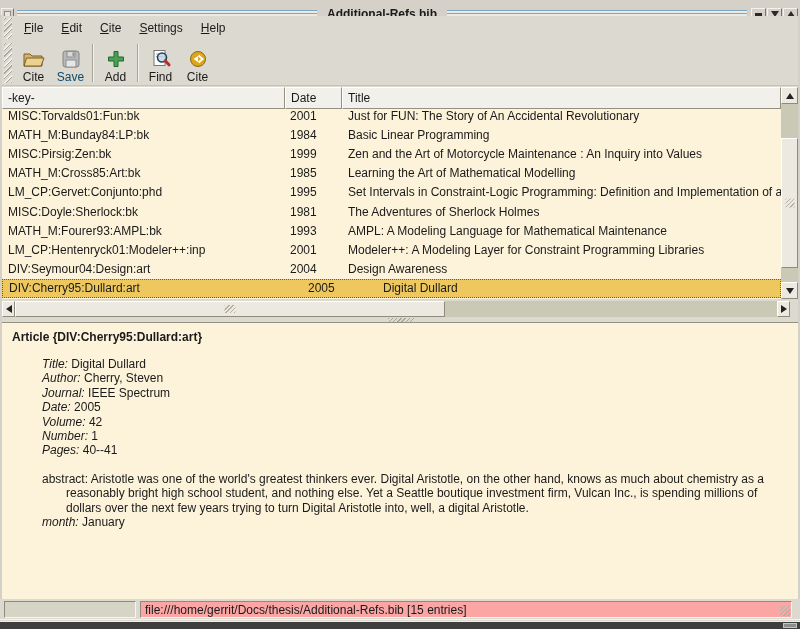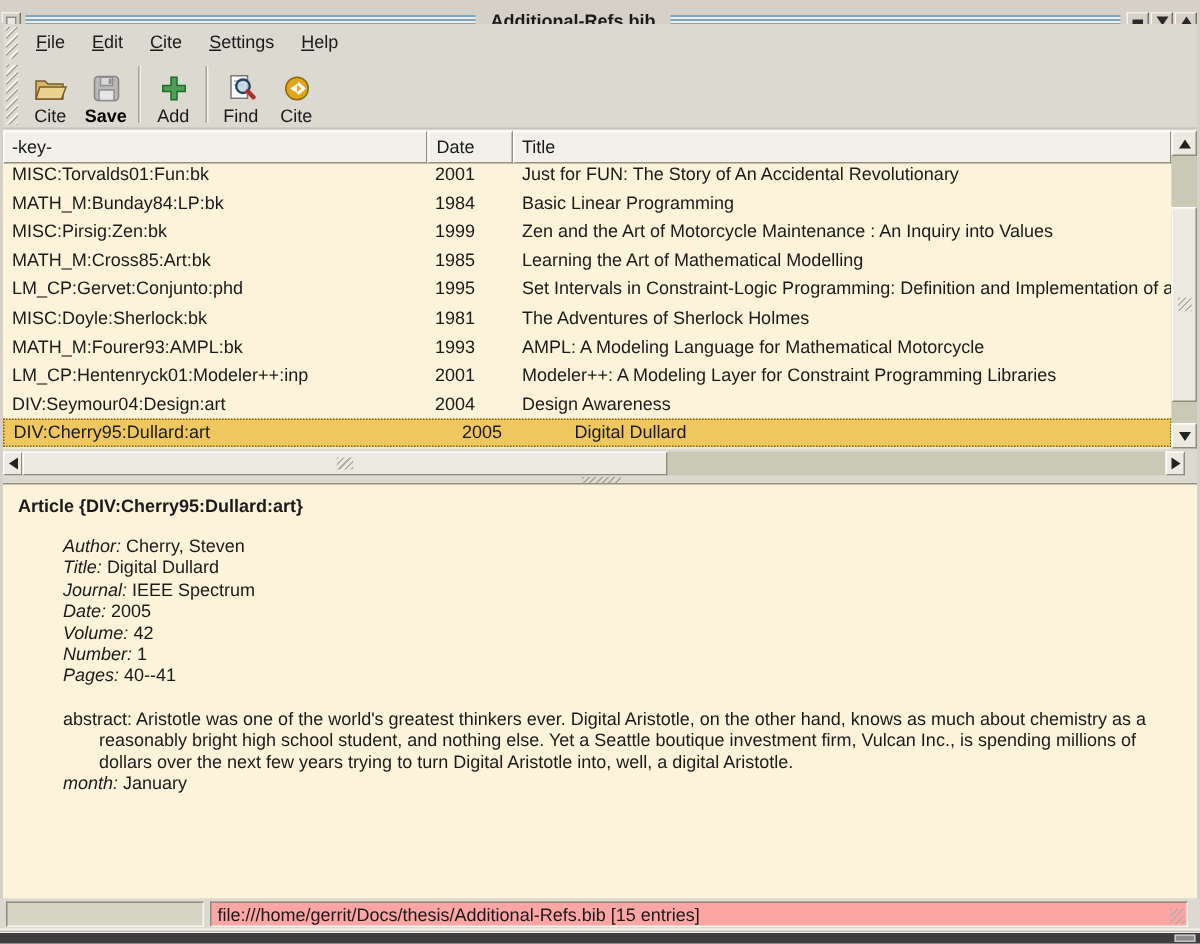--- a/index.html
+++ b/index.html
@@ -57,21 +57,21 @@
     position:absolute; top:41px; left:2px; width:796px; height:45px;
     background:#dcd9d0; display:flex; align-items:stretch;
     border-bottom:1px solid #c6c2b8;
   }
   .tool-btn {
     min-width:37px; padding:2px 3px 1px 3px;
     display:flex; flex-direction:column; align-items:center; justify-content:flex-end; gap:1px;
   }
   .tool-btn svg { display:block; }
   .tool-btn .tlabel { line-height:13px; }
-  .tool-btn.disabled .tlabel { color:#000000;font-weight:bold; }
+  .tool-btn.disabled .tlabel { color:#0c4a6e; }
   .tool-sep { width:0; margin:3px 3px; border-left:1px solid #a8a49a; border-right:1px solid #f4f2ec; }
   
   .listview { position:absolute; top:87px; left:2px; width:779px; height:212px; background:#fdf3da; }
   .lv-header { position:absolute; top:0; left:0; right:0; height:22px; display:flex; }
   .hcell {
     background:#f2f0ea; border:1px solid; border-color:#ffffff #93907f #93907f #ffffff;
     padding:3px 0 0 5px; white-space:nowrap; overflow:hidden;
   }
   .hcell.key { width:283px; }
   .hcell.date { width:57px; }
@@ -283,21 +283,21 @@
       <div class="cell title">Set Intervals in Constraint-Logic Programming: Definition and Implementation of a Lan</div>
     </div>
     <div class="lv-row">
       <div class="cell key">MISC:Doyle:Sherlock:bk</div>
       <div class="cell date">1981</div>
       <div class="cell title">The Adventures of Sherlock Holmes</div>
     </div>
     <div class="lv-row">
       <div class="cell key">MATH_M:Fourer93:AMPL:bk</div>
       <div class="cell date">1993</div>
-      <div class="cell title">AMPL: A Modeling Language for Mathematical Motorcycle</div>
+      <div class="cell title">AMPL: A Modeling Language for Mathematical Maintenance</div>
     </div>
     <div class="lv-row">
       <div class="cell key">LM_CP:Hentenryck01:Modeler++:inp</div>
       <div class="cell date">2001</div>
       <div class="cell title">Modeler++: A Modeling Layer for Constraint Programming Libraries</div>
     </div>
     <div class="lv-row">
       <div class="cell key">DIV:Seymour04:Design:art</div>
       <div class="cell date">2004</div>
       <div class="cell title">Design Awareness</div>
@@ -334,22 +334,22 @@
     </div>
 </div>
 
 <div class="splitter">
   <div class="splitter-grip"></div>
 </div>
 
 <div class="detail">
   <div class="d-heading">Article {DIV:Cherry95:Dullard:art}</div>
   <div class="d-fields">
+    <div class="d-field"><span class="flabel">Title:</span> <span>Digital Dullard</span></div>
     <div class="d-field"><span class="flabel">Author:</span> <span>Cherry, Steven</span></div>
-    <div class="d-field"><span class="flabel">Title:</span> <span>Digital Dullard</span></div>
     <div class="d-field"><span class="flabel">Journal:</span> <span>IEEE Spectrum</span></div>
     <div class="d-field"><span class="flabel">Date:</span> <span>2005</span></div>
     <div class="d-field"><span class="flabel">Volume:</span> <span>42</span></div>
     <div class="d-field"><span class="flabel">Number:</span> <span>1</span></div>
     <div class="d-field"><span class="flabel">Pages:</span> <span>40--41</span></div>
     <div class="d-gap"></div>
     <div class="d-abstract"><span class="flabel">abstract:</span> <span>Aristotle was one of the world's greatest thinkers ever. Digital Aristotle, on the other hand, knows as much about chemistry as a reasonably bright high school student, and nothing else. Yet a Seattle boutique investment firm, Vulcan Inc., is spending millions of dollars over the next few years trying to turn Digital Aristotle into, well, a digital Aristotle.</span></div>
     <div class="d-field"><span class="flabel">month:</span> <span>January</span></div>
   </div>
 </div>

